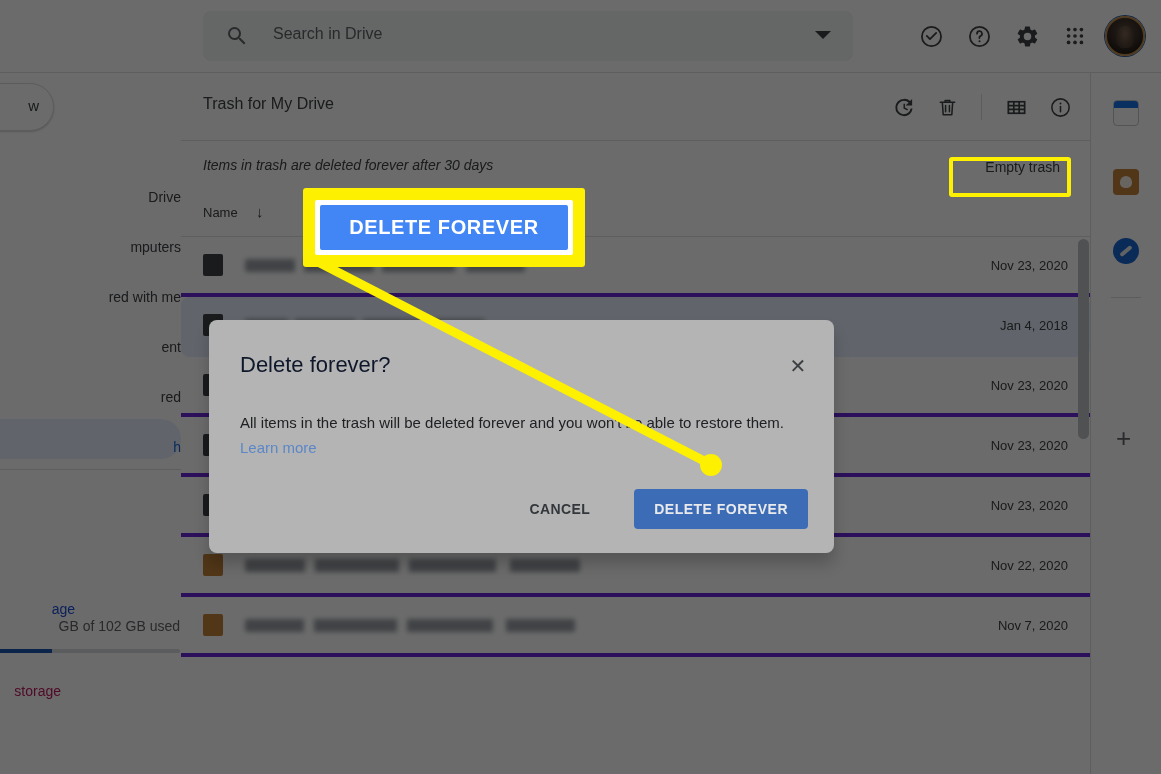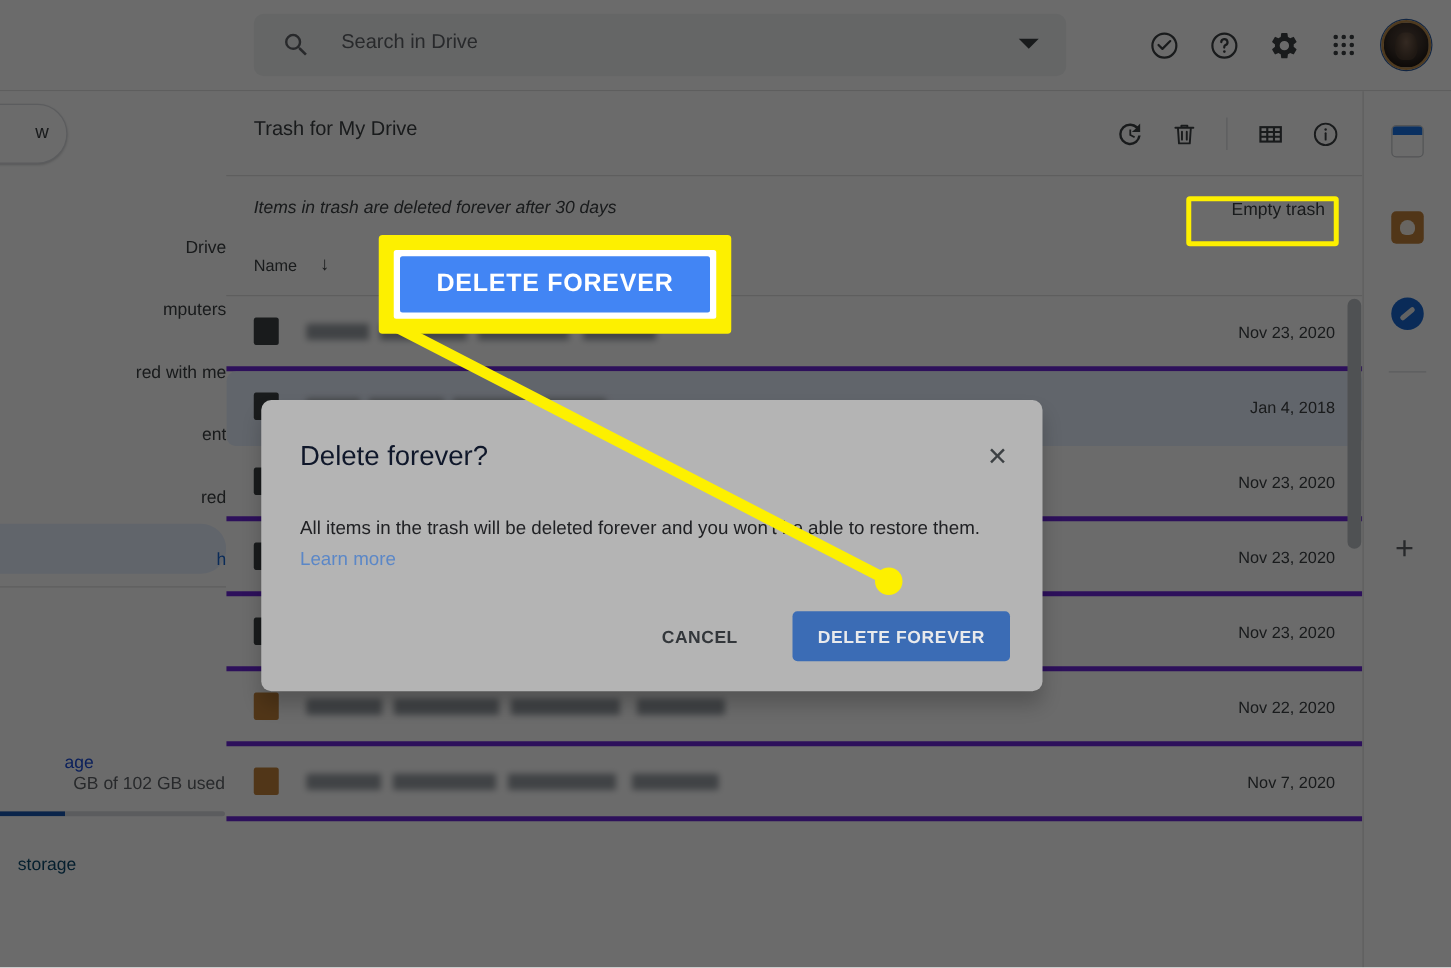--- a/index.html
+++ b/index.html
@@ -87,21 +87,21 @@
   .nav-item.active .nav-label { color: #1967d2; font-weight: 500; }
   .nav-sep { height: 1px; background: #e0e0e0; margin: 6px 0 0 0; width: 181px; }
   .storage-block { position: absolute; left: 0; top: 495px; width: 181px; }
   .storage-title { position: absolute; right: 106px; top: 8px; font-size: 14px; color: #1d4ed8; white-space: nowrap; margin-top: 25px;}
   .storage-used { position: absolute; right: 1px; top: 50px; font-size: 14px; color: #5f6368; white-space: nowrap;}
   .storage-bar {
     position: absolute; left: -5px; top: 81px; width: 185px; height: 4px;
     background: #dadce0; border-radius: 2px; overflow: hidden;
   }
   .storage-bar-fill { height: 100%; background: #1a56b0; }
-  .buy-storage { position: absolute; right: 120px; top: 115px; font-size: 14px; color: #0c4a6e; white-space: nowrap;}
+  .buy-storage { position: absolute; right: 120px; top: 115px; font-size: 14px; color: #be185d; white-space: nowrap;}
 
   
   .main { position: absolute; left: 181px; top: 73px; width: 909px; height: 701px; background: #fff; }
   .main-title-row {
     position: absolute; left: 0; top: 0; width: 909px; height: 68px;
     border-bottom: 1px solid #e0e0e0;
   }
   .main-title { position: absolute; left: 22px; top: 22px; font-size: 16px; color: #3c4043; }
   .main-tools { position: absolute; right: 10px; top: 14px; display: flex; align-items: center; gap: 4px; }
   .tool-ic { width: 40px; height: 40px; display: flex; align-items: center; justify-content: center; border-radius: 50%; }

